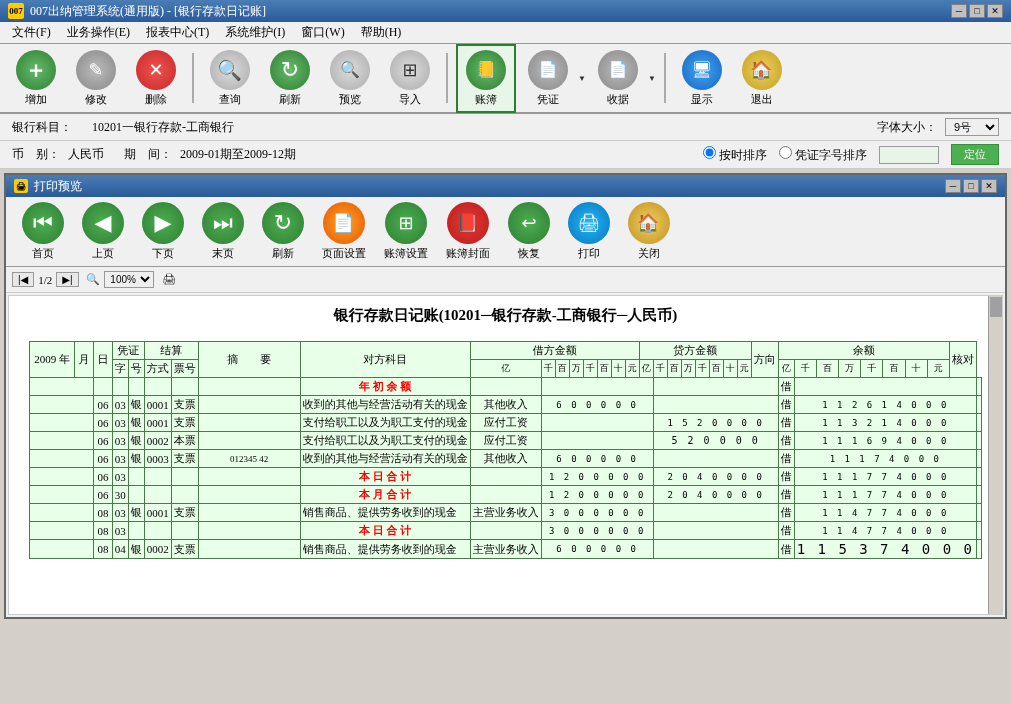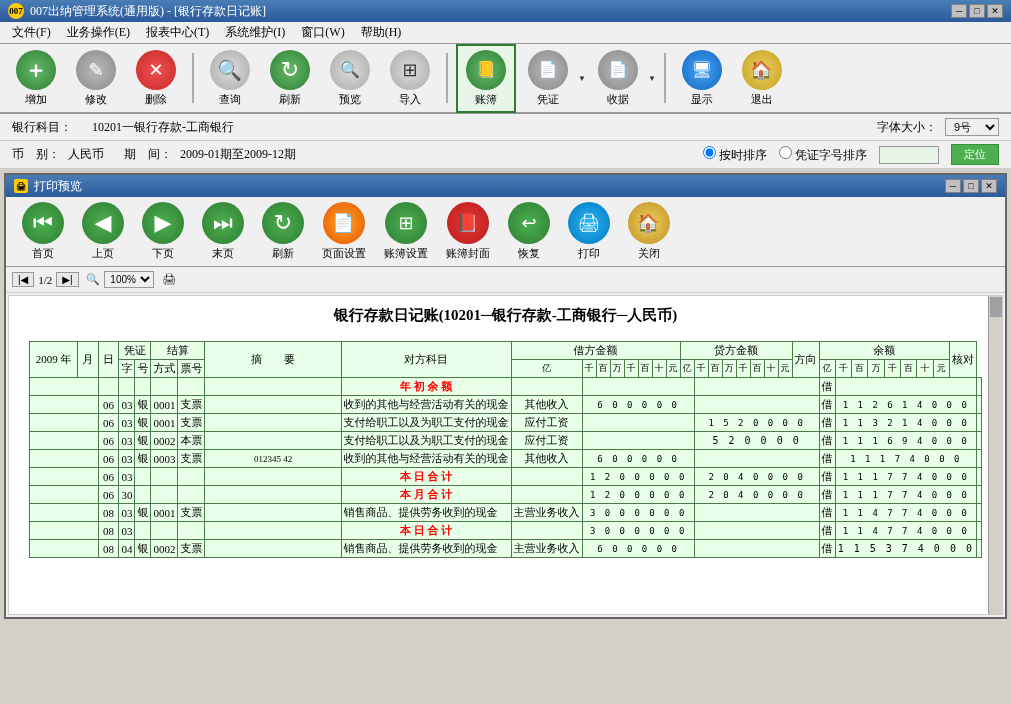--- a/index.html
+++ b/index.html
@@ -1,21 +1,21 @@
 <!DOCTYPE html>
 <html><head>
   <meta charset="utf-8">
   <style>
     * { margin: 0; padding: 0; box-sizing: border-box; }
     body { font-family: 'SimSun', '宋体', serif; font-size: 12px; background: #d4d0c8; width: 1011px; height: 704px; overflow: hidden; }
     
     
     .title-bar { background: linear-gradient(to bottom, #4a7db5, #2a5a9a); color: white; height: 22px; display: flex; align-items: center; padding: 0 8px; font-size: 12px; justify-content: space-between; }
     .title-bar-left { display: flex; align-items: center; gap: 6px; }
-    .title-bar-icon { width: 16px; height: 16px; background: #ffcc00; border-radius: 8px; font-size: 10px; display: flex; align-items: center; justify-content: center; }
+    .title-bar-icon { width: 16px; height: 16px; background: #ffcc00; border-radius: 2px; font-size: 10px; display: flex; align-items: center; justify-content: center; }
     .title-bar-controls { display: flex; gap: 2px; }
     .title-btn { width: 16px; height: 14px; background: #c0c0c0; border: 1px solid #808080; font-size: 9px; display: flex; align-items: center; justify-content: center; cursor: pointer; color: #000; }
     
     
     .menu-bar { background: #f0f0f0; height: 22px; display: flex; align-items: center; padding: 0 4px; border-bottom: 1px solid #999; }
     .menu-item { padding: 2px 8px; font-size: 12px; cursor: pointer; }
     
     
     .toolbar { background: #f0f0f0; height: 70px; display: flex; align-items: center; padding: 4px 8px; gap: 4px; border-bottom: 2px solid #999; }
     .toolbar-btn { display: flex; flex-direction: column; align-items: center; gap: 2px; padding: 4px 8px; cursor: pointer; min-width: 50px; }
@@ -470,21 +470,21 @@
       <td>04</td>
       <td>银</td>
       <td>0002</td>
       <td>支票</td>
       <td style="font-size:9px;"></td>
       <td style="text-align:left;padding-left:2px;">销售商品、提供劳务收到的现金</td>
       <td>主营业务收入</td>
       <td colspan="8" class="num-cell" style="font-size:9px;letter-spacing:2px;">6 0 0 0 0 0</td>
       <td colspan="8" class="num-cell" style="font-size:9px;letter-spacing:2px;"></td>
       <td>借</td>
-      <td colspan="8" class="num-cell" style="font-size:10px;letter-spacing:2px;">1 1 5 3 7 4 0 0 0</td>
+      <td colspan="8" class="num-cell" style="font-size:14px;letter-spacing:2px;">1 1 5 3 7 4 0 0 0</td>
       <td></td>
     </tr>
           </tbody>
       </table>
     </div>
 
     <div style="position:absolute;right:0;top:0;width:14px;height:100%;background:#d4d0c8;border-left:1px solid #999;">
       <div style="width:12px;height:20px;background:#a0a0a0;margin:1px;"></div>
     </div>
   </div>

